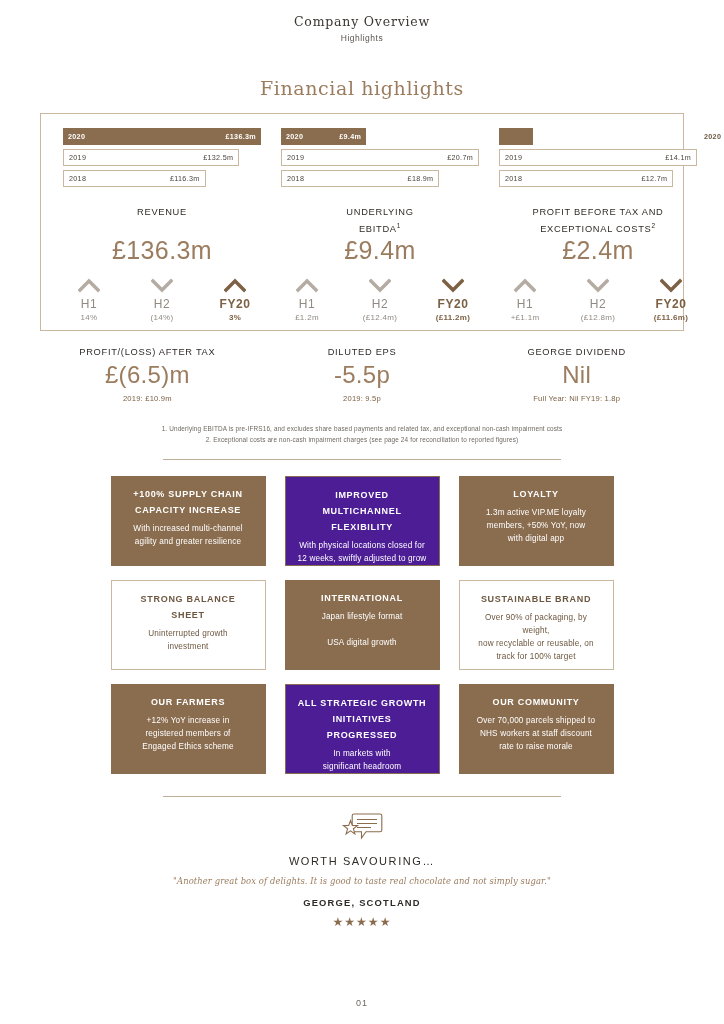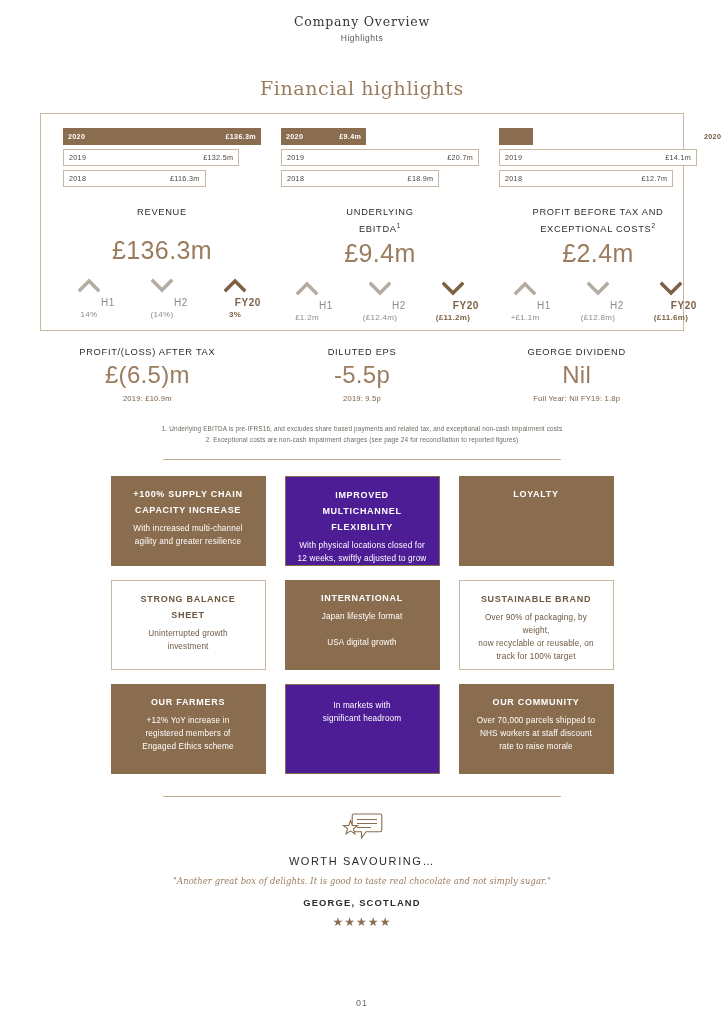--- a/index.html
+++ b/index.html
@@ -138,24 +138,23 @@
   
   .arrows {
     display: flex;
     justify-content: center;
     gap: 21px;
     margin-top: 12px;
   }
   .arrow-cell { text-align: center; width: 52px; }
   .chev { display: block; margin: 0 auto 3px auto; }
   .chev-period {
-    font-size: 10px;
+    font-size: 12px;
     letter-spacing: 0.6px;
     color: #908a82;
-    text-align: right;
   }
   .chev-val {
     font-size: 8px;
     letter-spacing: 0.3px;
     color: #908a82;
     margin-top: 2px;
   }
   .arrow-cell.hl .chev-period,
   .arrow-cell.hl .chev-val {
     color: #7d6145;
@@ -484,20 +483,25 @@
             <div class="card-title">IMPROVED MULTICHANNEL FLEXIBILITY</div>
             <div class="card-body">
               <span class="ln">With physical locations closed for</span>
               <span class="ln">12 weeks, swiftly adjusted to grow</span>
               <span class="ln">delivered gifts and repeat-purchase/</span>
               <span class="ln">subscriptions</span>
             </div>
           </div>
           <div class="card brown">
             <div class="card-title">LOYALTY</div>
+            <div class="card-body">
+              <span class="ln">1.3m active VIP.ME loyalty</span>
+              <span class="ln">members, +50% YoY, now</span>
+              <span class="ln">with digital app</span>
+            </div>
           </div>
         </div>
         <div class="card-grid">
           <div class="card white">
             <div class="card-title">STRONG BALANCE SHEET</div>
             <div class="card-body">
               <span class="ln">Uninterrupted growth</span>
               <span class="ln">investment</span>
             </div>
           </div>
@@ -521,20 +525,21 @@
         <div class="card-grid">
           <div class="card brown">
             <div class="card-title">OUR FARMERS</div>
             <div class="card-body">
               <span class="ln">+12% YoY increase in</span>
               <span class="ln">registered members of</span>
               <span class="ln">Engaged Ethics scheme</span>
             </div>
           </div>
           <div class="card black">
+            <div class="card-title">ALL STRATEGIC GROWTH INITIATIVES PROGRESSED</div>
             <div class="card-body">
               <span class="ln">In markets with</span>
               <span class="ln">significant headroom</span>
             </div>
           </div>
           <div class="card brown">
             <div class="card-title">OUR COMMUNITY</div>
             <div class="card-body">
               <span class="ln">Over 70,000 parcels shipped to</span>
               <span class="ln">NHS workers at staff discount</span>

